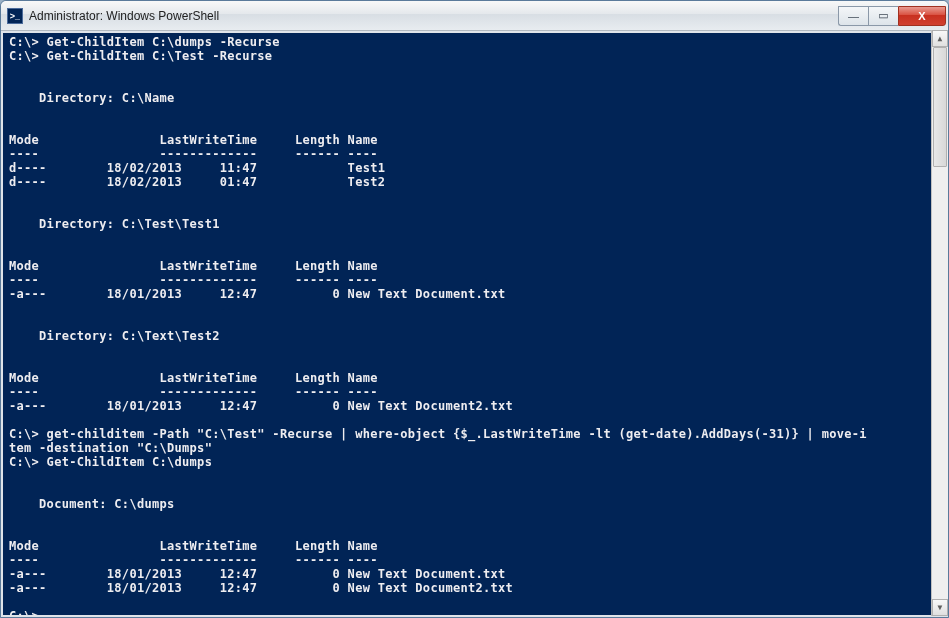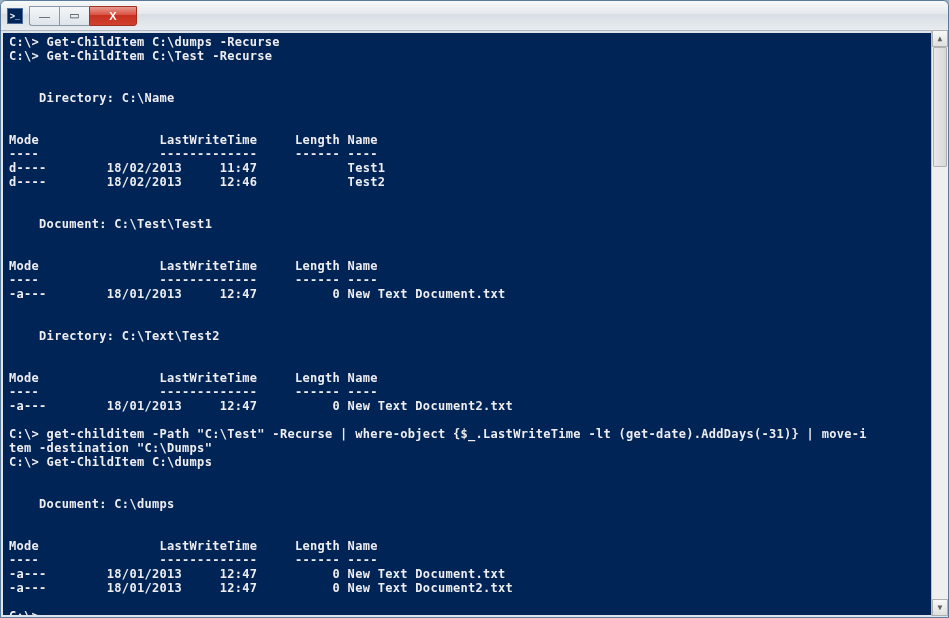--- a/index.html
+++ b/index.html
@@ -127,20 +127,21 @@
       border: 1px solid #b0b0b0;
       border-radius: 1px;
     }
   </style>
 </head>
 <body>
 
 <div class="window">
   <div class="titlebar">
     <span class="titlebar-icon">&gt;_</span>
+    <span class="titlebar-text">Administrator: Windows PowerShell</span>
     <div class="window-controls">
       <div class="ctrl-btn min">
           <span class="ctrl-glyph">—</span>
         </div>
       <div class="ctrl-btn max">
           <span class="ctrl-glyph">▭</span>
         </div>
       <div class="ctrl-btn close">
           <span class="ctrl-glyph">X</span>
         </div>
@@ -150,24 +151,24 @@
   <div class="client-area"><span>C:\&gt; Get-ChildItem C:\dumps -Recurse</span>
 <span>C:\&gt; Get-ChildItem C:\Test -Recurse</span>
 
 
 <span>    Directory: C:\Name</span>
 
 
 <span>Mode                LastWriteTime     Length Name</span>
 <span>----                -------------     ------ ----</span>
 <span>d----        18/02/2013     11:47            Test1</span>
-<span>d----        18/02/2013     12:46            Test2</span>
-
-
-<span>    Document: C:\Test\Test1</span>
+<span>d----        18/02/2013     01:47            Test2</span>
+
+
+<span>    Directory: C:\Test\Test1</span>
 
 
 <span>Mode                LastWriteTime     Length Name</span>
 <span>----                -------------     ------ ----</span>
 <span>-a---        18/01/2013     12:47          0 New Text Document.txt</span>
 
 
 <span>    Directory: C:\Text\Test2</span>
 
 

